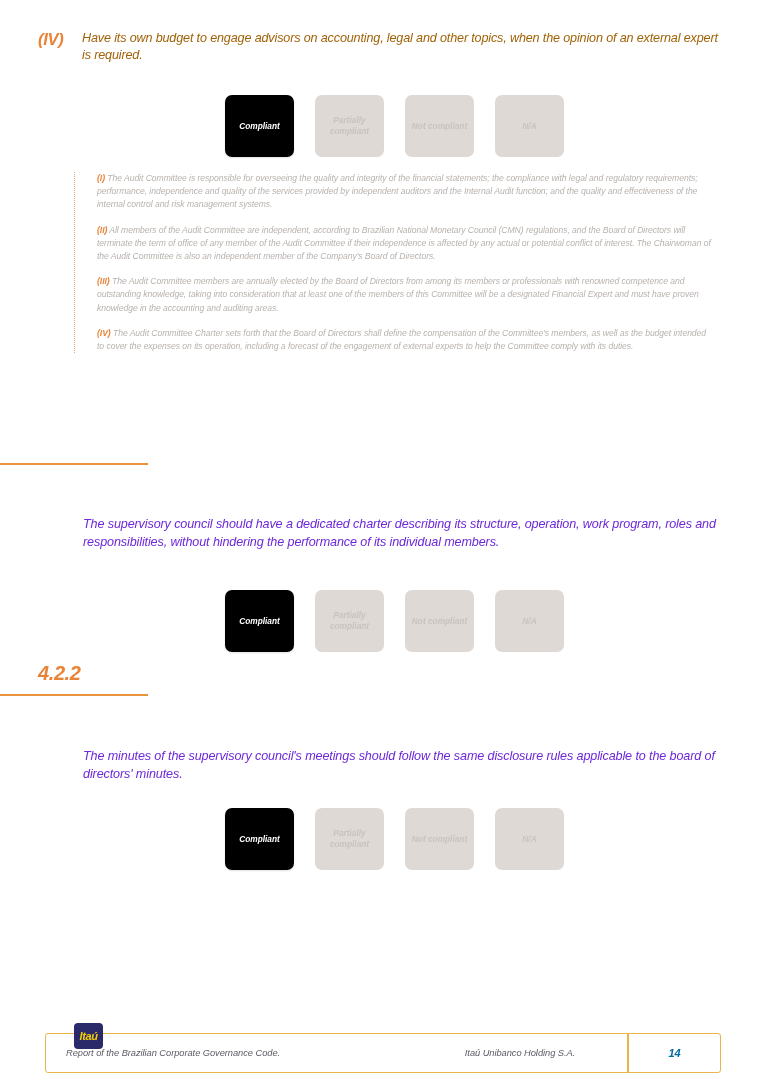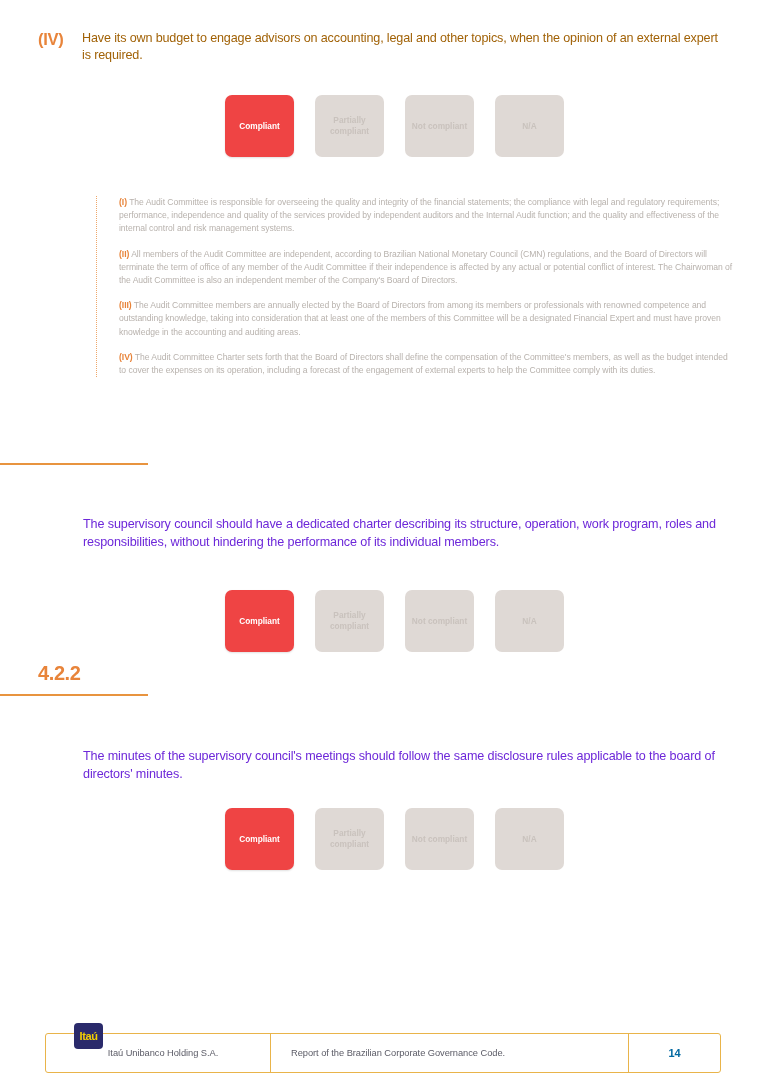--- a/index.html
+++ b/index.html
@@ -10,20 +10,21 @@
     background: #ffffff;
     font-family: "Liberation Sans", sans-serif;
     overflow: hidden;
   }
 
   .page {
     position: relative;
     width: 688px;
     height: 1083px;
     background: #ffffff;
+    font-style: italic;
   }
 
   
   .question-block {
     position: absolute;
     left: 38px;
     top: 30px;
     width: 690px;
     display: flex;
     align-items: flex-start;
@@ -57,40 +58,39 @@
     border-radius: 7px;
     display: flex;
     align-items: center;
     justify-content: center;
     text-align: center;
     font-size: 8.3px;
     line-height: 11px;
     padding: 2px;
   }
   .answer-btn.selected {
-    background: #ef4444;
+    background: #000000;
     color: #ffffff;
     font-weight: bold;
     box-shadow: 0 1px 2px rgba(0,0,0,0.12);
   }
   .answer-btn.unselected {
     background: #DFD9D5;
     color: #C9C2BD;
     font-weight: bold;
   }
 
   
   .explanation {
     position: absolute;
-    left: 96px;
+    left: 74px;
     top: 172px;
     width: 640px;
     border-left: 1.2px dotted #EFA76A;
     padding-left: 22px;
-    margin-top: 24px;
   }
   .exp-para {
     color: #B8B2AD;
     font-size: 8.6px;
     line-height: 13.2px;
     letter-spacing: -0.05px;
     margin-bottom: 12px;
     text-align: left;
   }
   .exp-para:last-child { margin-bottom: 0; }
@@ -239,18 +239,18 @@
 
   <div class="answer-row" style="left:225px; top:808px;">
     <div class="answer-btn selected">Compliant</div>
     <div class="answer-btn unselected">Partially compliant</div>
     <div class="answer-btn unselected">Not compliant</div>
     <div class="answer-btn unselected">N/A</div>
   </div>
 
   <div class="footer">
     <div class="footer-logo">Itaú</div>
+    <div class="footer-cell report">Report of the Brazilian Corporate Governance Code.</div>
     <div class="footer-cell company">Itaú Unibanco Holding S.A.</div>
-    <div class="footer-cell report">Report of the Brazilian Corporate Governance Code.</div>
     <div class="footer-cell pagenum">14</div>
   </div>
 
 </div>
 
 </body></html>

